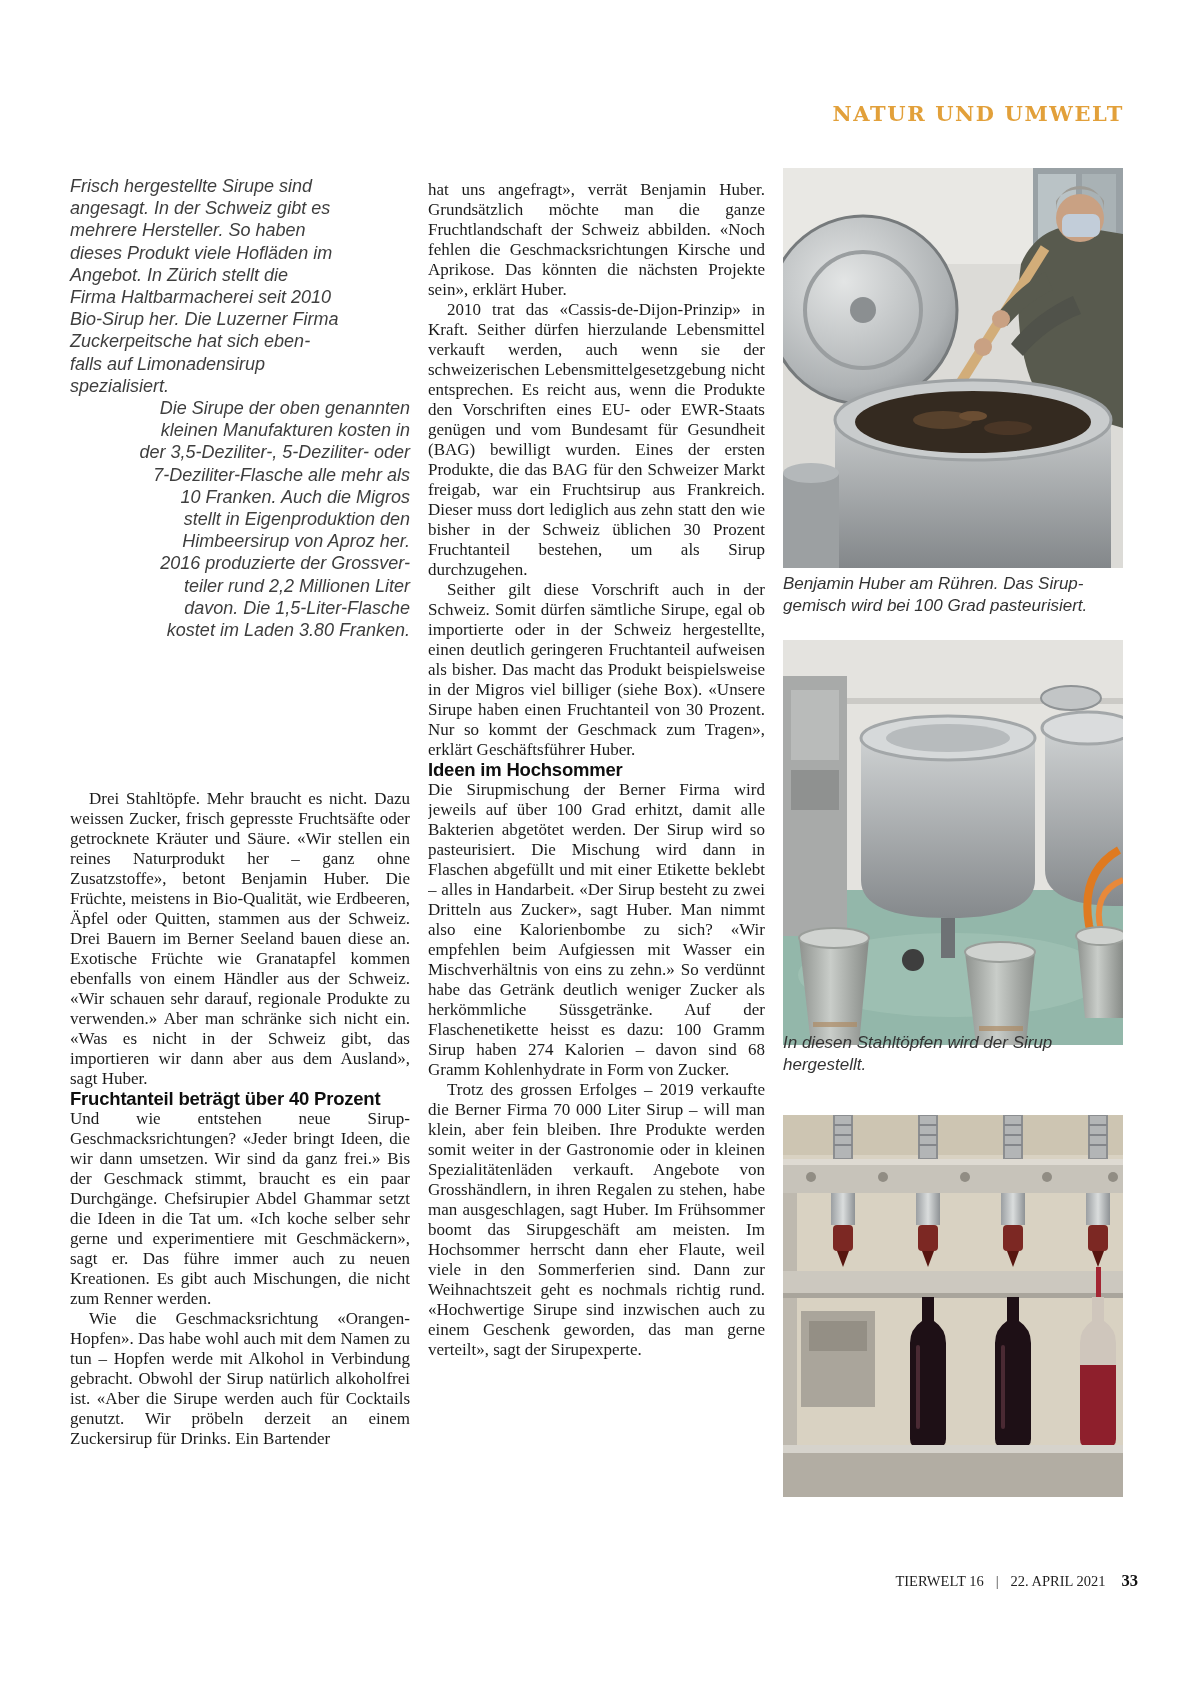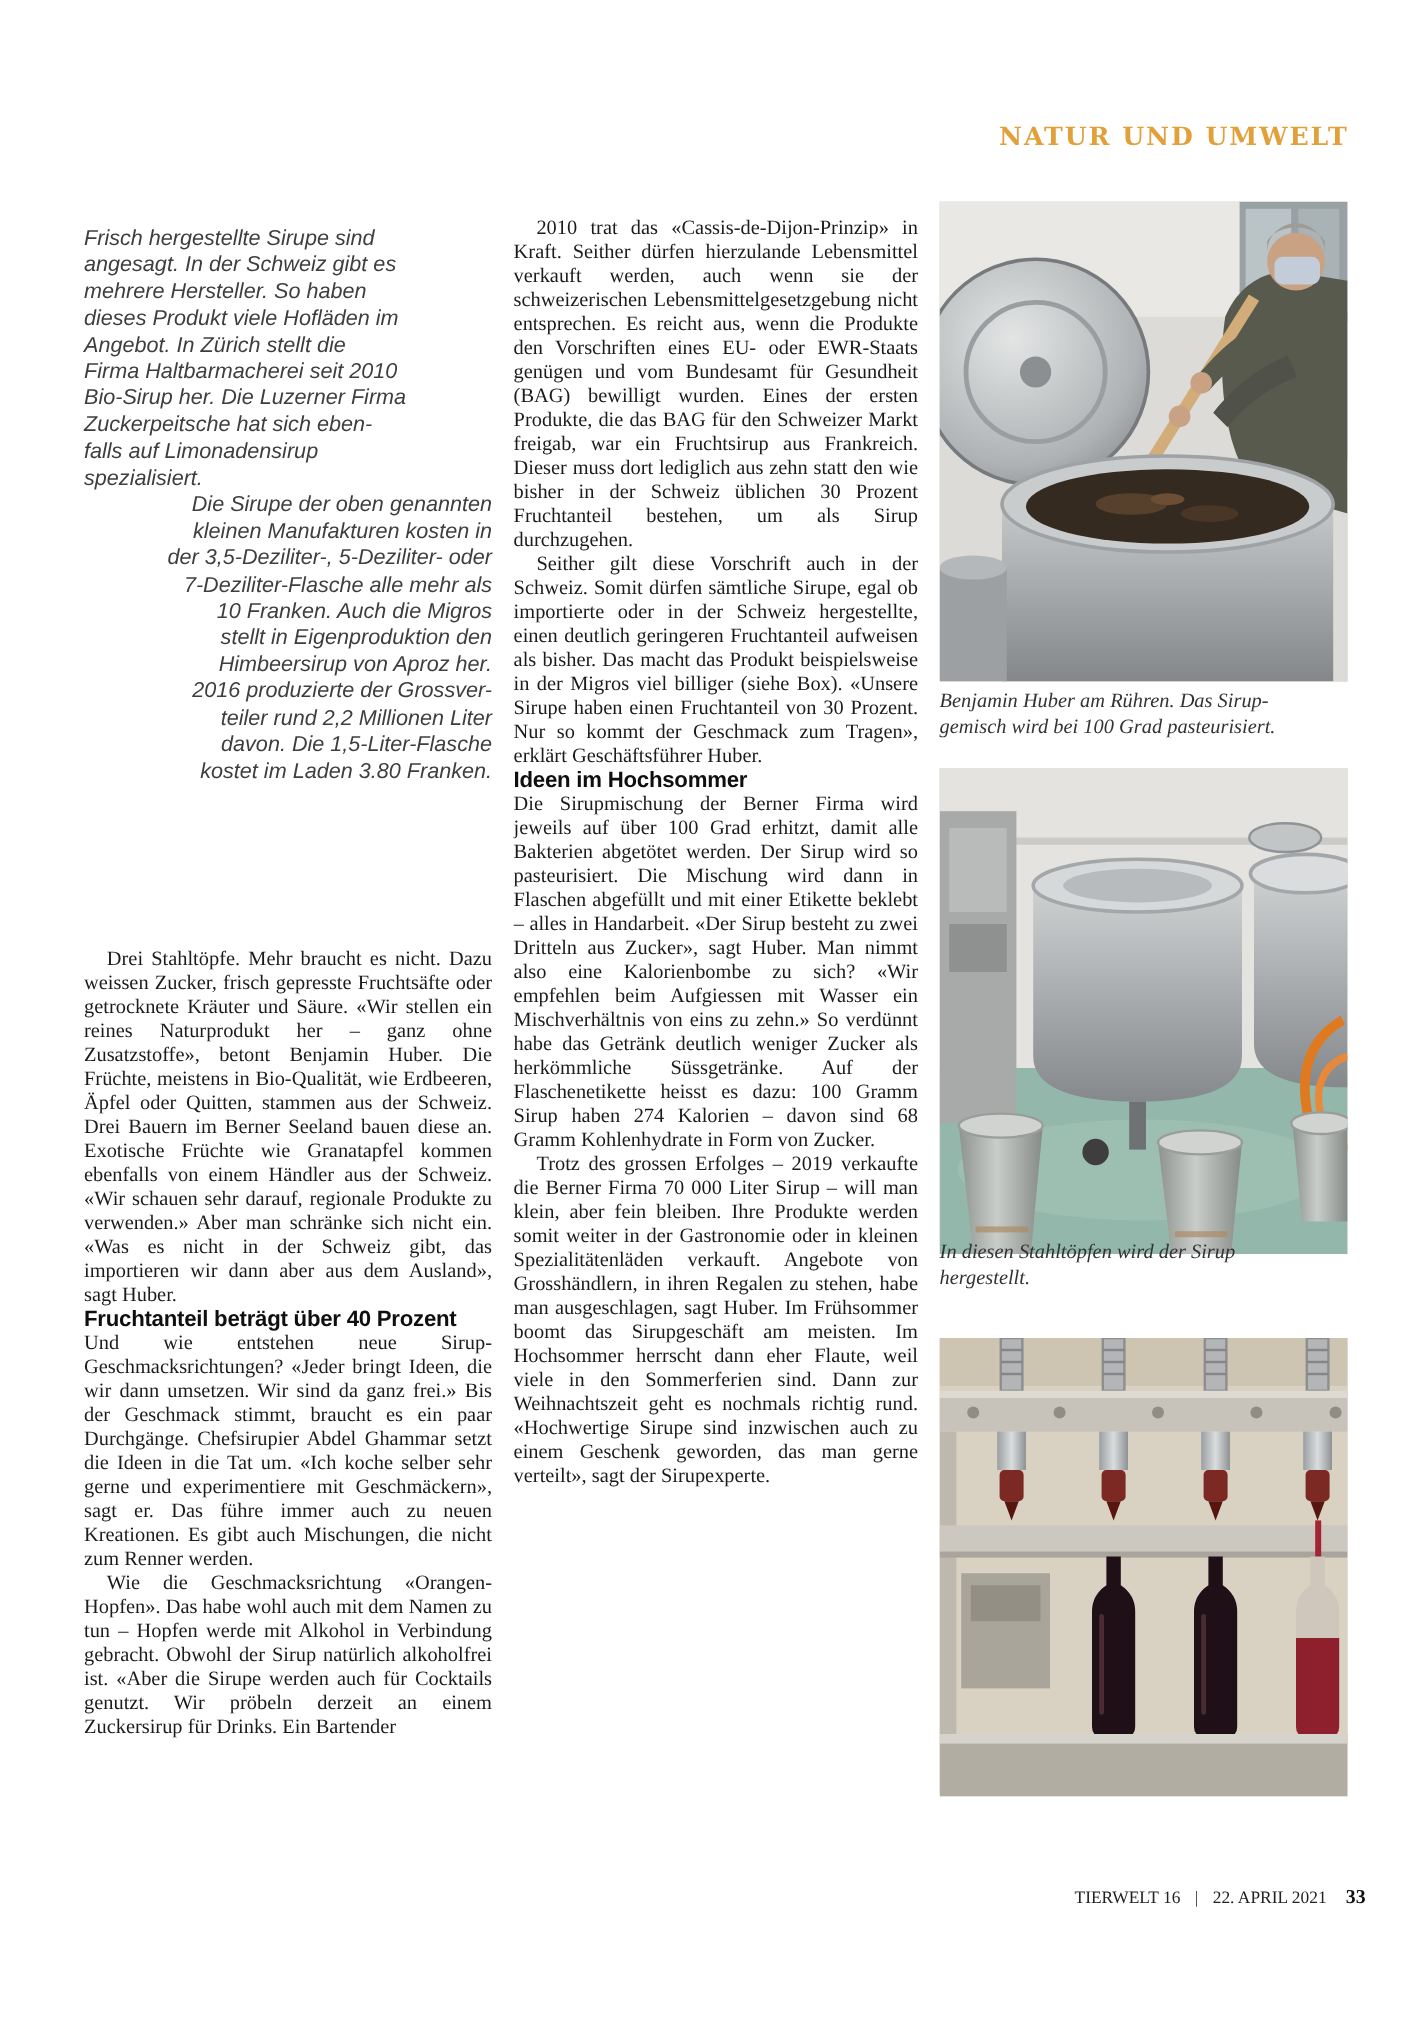--- a/index.html
+++ b/index.html
@@ -8,40 +8,40 @@
           font-family:"Liberation Serif", serif; overflow:hidden; }
 
   .kicker { position:absolute; left:783px; top:101px; width:341px; text-align:right;
             font-family:"DejaVu Serif", serif; font-weight:bold; font-size:21px;
             letter-spacing:1.6px; color:#e2a03a; }
 
   .infobox { position:absolute; left:70px; top:166px; width:340px; }
   .infobox-title { font-family:"Liberation Sans", sans-serif; font-weight:bold; font-style:italic;
                    font-size:27px; line-height:31px; color:#141414; white-space:pre-line;
                    letter-spacing:-0.4px; }
-  .infobox-text { margin-top:21px; font-family:"Liberation Sans", sans-serif; font-style:italic;
+  .infobox-text { margin-top:9px; font-family:"Liberation Sans", sans-serif; font-style:italic;
                   font-size:18px; line-height:22.2px; color:#3e3e3e; white-space:pre-line; }
 
   .body-col { position:absolute; font-size:17px; line-height:20px; color:#1b1b1b;
               text-align:justify; overflow:hidden; hyphens:auto; -webkit-hyphens:auto; }
   .body-col p { margin:0; }
   .indent { text-indent:19px; }
   .subhead { font-family:"Liberation Sans", sans-serif; font-weight:bold; font-size:18.5px;
              color:#0f0f0f; margin-top:13px; margin-bottom:3px; letter-spacing:-0.2px;
              text-align:left; }
   .col1 { left:70px;  top:789px; width:340px; height:760px; }
   .col2 { left:428px; top:180px; width:337px; height:1370px; }
 
   .photo { position:absolute; left:783px; width:340px; overflow:hidden; background:#cfcfcb; }
   .photo1 { top:168px;  height:400px; }
   .photo2 { top:640px;  height:405px; }
   .photo3 { top:1115px; height:382px; }
   .photo svg { display:block; }
 
-  .caption { position:absolute; left:783px; width:348px; font-family:Liberation Serif, serif;
+  .caption { position:absolute; left:783px; width:348px; font-family:Liberation Sans, sans-serif;
              font-style:italic; font-size:17px; line-height:21.5px; color:#333333;
              white-space:pre-line; }
   .cap1 { top:573px; }
   .cap2 { top:1032px; }
   .cap3 { top:1502px; }
 
   .footer { position:absolute; left:697px; top:1571px; width:441px; text-align:right;
             font-family:"Liberation Serif", serif; font-size:14.5px; color:#222222; }
   .footer .sep { margin:0 12px; color:#3a3a3a; }
   .footer .pagenum { font-weight:bold; font-size:16.5px; margin-left:16px; color:#111; }
@@ -78,20 +78,21 @@
   </div>
 
   <div class="body-col col1">
     <p class="indent">Drei Stahltöpfe. Mehr braucht es nicht. Dazu weissen Zucker, frisch gepresste Fruchtsäfte oder getrocknete Kräuter und Säure. «Wir stellen ein reines Naturprodukt her – ganz ohne Zusatzstoffe», betont Benjamin Huber. Die Früchte, meistens in Bio-Qualität, wie Erdbeeren, Äpfel oder Quitten, stammen aus der Schweiz. Drei Bauern im Berner Seeland bauen diese an. Exotische Früchte wie Granatapfel kommen ebenfalls von einem Händler aus der Schweiz. «Wir schauen sehr darauf, regionale Produkte zu verwenden.» Aber man schränke sich nicht ein. «Was es nicht in der Schweiz gibt, das importieren wir dann aber aus dem Ausland», sagt Huber.</p>
     <p class="subhead">Fruchtanteil beträgt über 40 Prozent</p>
     <p>Und wie entstehen neue Sirup-Geschmacksrichtungen? «Jeder bringt Ideen, die wir dann umsetzen. Wir sind da ganz frei.» Bis der Geschmack stimmt, braucht es ein paar Durchgänge. Chefsirupier Abdel Ghammar setzt die Ideen in die Tat um. «Ich koche selber sehr gerne und experimentiere mit Geschmäckern», sagt er. Das führe immer auch zu neuen Kreationen. Es gibt auch Mischungen, die nicht zum Renner werden.</p>
     <p class="indent">Wie die Geschmacksrichtung «Orangen-Hopfen». Das habe wohl auch mit dem Namen zu tun – Hopfen werde mit Alkohol in Verbindung gebracht. Obwohl der Sirup natürlich alkoholfrei ist. «Aber die Sirupe werden auch für Cocktails genutzt. Wir pröbeln derzeit an einem Zuckersirup für Drinks. Ein Bartender</p>
   </div>
 
   <div class="body-col col2">
+    <p>hat uns angefragt», verrät Benjamin Huber. Grundsätzlich möchte man die ganze Fruchtlandschaft der Schweiz abbilden. «Noch fehlen die Geschmacksrichtungen Kirsche und Aprikose. Das könnten die nächsten Projekte sein», erklärt Huber.</p>
     <p class="indent">2010 trat das «Cassis-de-Dijon-Prinzip» in Kraft. Seither dürfen hierzulande Lebensmittel verkauft werden, auch wenn sie der schweizerischen Lebensmittelgesetzgebung nicht entsprechen. Es reicht aus, wenn die Produkte den Vorschriften eines EU- oder EWR-Staats genügen und vom Bundesamt für Gesundheit (BAG) bewilligt wurden. Eines der ersten Produkte, die das BAG für den Schweizer Markt freigab, war ein Fruchtsirup aus Frankreich. Dieser muss dort lediglich aus zehn statt den wie bisher in der Schweiz üblichen 30 Prozent Fruchtanteil bestehen, um als Sirup durchzugehen.</p>
     <p class="indent">Seither gilt diese Vorschrift auch in der Schweiz. Somit dürfen sämtliche Sirupe, egal ob importierte oder in der Schweiz hergestellte, einen deutlich geringeren Fruchtanteil aufweisen als bisher. Das macht das Produkt beispielsweise in der Migros viel billiger (siehe Box). «Unsere Sirupe haben einen Fruchtanteil von 30 Prozent. Nur so kommt der Geschmack zum Tragen», erklärt Geschäftsführer Huber.</p>
     <p class="subhead">Ideen im Hochsommer</p>
     <p>Die Sirupmischung der Berner Firma wird jeweils auf über 100 Grad erhitzt, damit alle Bakterien abgetötet werden. Der Sirup wird so pasteurisiert. Die Mischung wird dann in Flaschen abgefüllt und mit einer Etikette beklebt – alles in Handarbeit. «Der Sirup besteht zu zwei Dritteln aus Zucker», sagt Huber. Man nimmt also eine Kalorienbombe zu sich? «Wir empfehlen beim Aufgiessen mit Wasser ein Mischverhältnis von eins zu zehn.» So verdünnt habe das Getränk deutlich weniger Zucker als herkömmliche Süssgetränke. Auf der Flaschenetikette heisst es dazu: 100 Gramm Sirup haben 274 Kalorien – davon sind 68 Gramm Kohlenhydrate in Form von Zucker.</p>
     <p class="indent">Trotz des grossen Erfolges – 2019 verkaufte die Berner Firma 70 000 Liter Sirup – will man klein, aber fein bleiben. Ihre Produkte werden somit weiter in der Gastronomie oder in kleinen Spezialitätenläden verkauft. Angebote von Grosshändlern, in ihren Regalen zu stehen, habe man ausgeschlagen, sagt Huber. Im Frühsommer boomt das Sirupgeschäft am meisten. Im Hochsommer herrscht dann eher Flaute, weil viele in den Sommerferien sind. Dann zur Weihnachtszeit geht es nochmals richtig rund. «Hochwertige Sirupe sind inzwischen auch zu einem Geschenk geworden, das man gerne verteilt», sagt der Sirupexperte.</p>
   </div>
 
   <div class="photo photo1">
     <svg viewBox="0 0 340 400" width="340" height="400" preserveAspectRatio="none">
       <defs>

